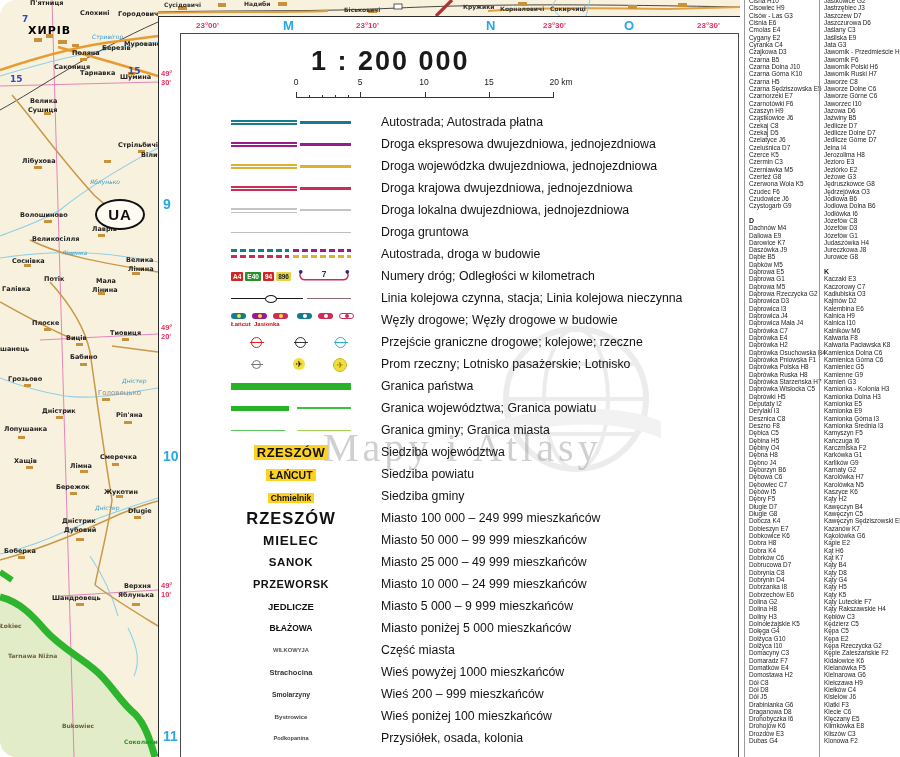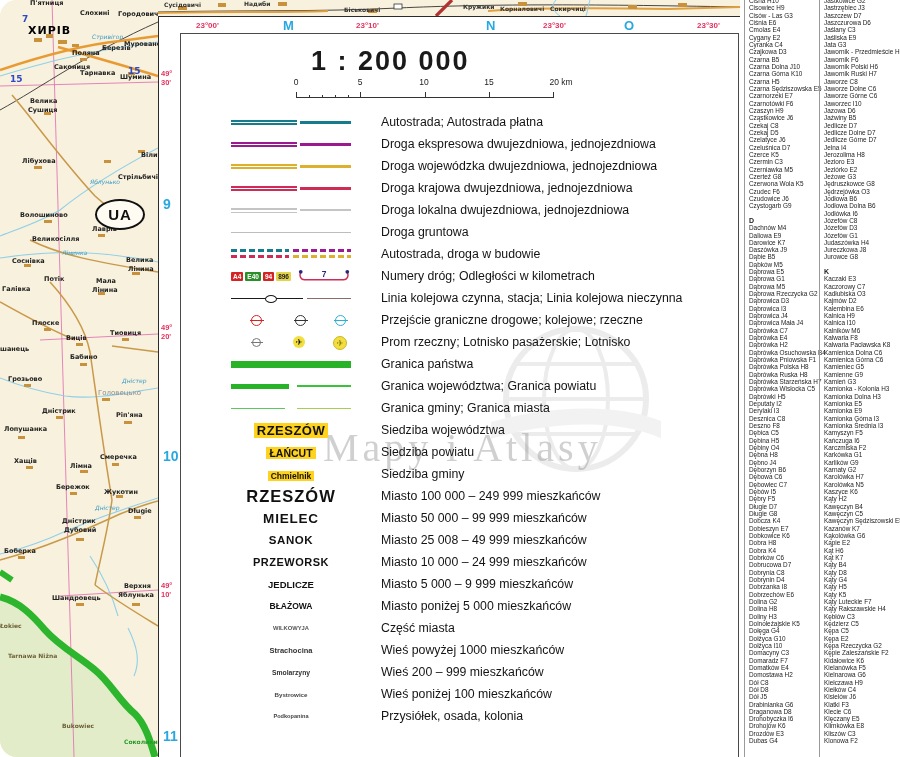--- a/index.html
+++ b/index.html
@@ -151,21 +151,21 @@
         <span class="map-label town" style="left: 28px; top: 27px;">ХИРІВ</span>
         <span class="map-label river" style="left: 92px; top: 33px;">Стривігор</span>
         <span class="map-label" style="left: 72px; top: 50px;">Поляна</span>
         <span class="map-label" style="left: 102px; top: 45px;">Березів</span>
         <span class="map-label" style="left: 124px; top: 41px;">Муроване</span>
         <span class="map-label" style="left: 54px; top: 64px;">Сакониця</span>
         <span class="map-label" style="left: 80px; top: 70px;">Тарнавка</span>
         <span class="map-label" style="left: 120px; top: 74px;">Шумина</span>
         <span class="map-label" style="left: 30px; top: 98px;">Велика</span>
         <span class="map-label" style="left: 28px; top: 107px;">Сушиця</span>
-        <span class="map-label" style="left: 118px; top: 142px; margin-top: 32px;">Стрільбичі</span>
+        <span class="map-label" style="left: 118px; top: 142px;">Стрільбичі</span>
         <span class="map-label" style="left: 95px; top: 152px; padding-left: 46px;">Віличі</span>
         <span class="map-label" style="left: 22px; top: 158px;">Лібухова</span>
         <span class="map-label river" style="left: 90px; top: 178px;">Яблунько</span>
         <span class="map-label" style="left: 20px; top: 212px;">Волошиново</span>
         <span class="map-label" style="left: 92px; top: 226px;">Лаврів</span>
         <span class="map-label" style="left: 32px; top: 236px;">Великосілля</span>
         <span class="map-label" style="left: 12px; top: 258px;">Соснівка</span>
         <span class="map-label river" style="left: 62px; top: 249px;">Лінинка</span>
         <span class="map-label" style="left: 126px; top: 257px;">Велика</span>
         <span class="map-label" style="left: 128px; top: 266px;">Лінина</span>
@@ -364,20 +364,45 @@
 
       <div class="lrow">
         <div class="sym">
           <div class="rail-line"></div>
             <div class="rail-sta"></div>
             <div class="rail-dead"></div>
         </div>
         <div class="txt">Linia kolejowa czynna, stacja; Linia kolejowa nieczynna</div>
       </div>
 
+      <div class="lrow">
+        <div class="sym">
+          <span class="pill" style="left:0;background:#177b8e">
+              <i style="background:#f2de3d"></i>
+            </span>
+          <span class="pill" style="left:21px;background:#9a1a8f">
+              <i style="background:#f2de3d"></i>
+            </span>
+          <span class="pill" style="left:42px;background:#cf2b57">
+              <i style="background:#f2de3d"></i>
+            </span>
+          <span class="pill" style="left:66px;background:#177b8e">
+              <i style="background:#fff"></i>
+            </span>
+          <span class="pill" style="left:87px;background:#cf2b57">
+              <i style="background:#fff"></i>
+            </span>
+          <span class="pill" style="left:108px;background:#fff;border:1.2px solid #cf2b57;width:13px;height:4px">
+              <i style="background:#cf2b57"></i>
+            </span>
+          <span class="jlabel" style="left:0">Łańcut</span>
+          <span class="jlabel" style="left:23px">Jasionka</span>
+        </div>
+        <div class="txt">Węzły drogowe; Węzły drogowe w budowie</div>
+      </div>
 
       <div class="lrow">
         <div class="sym">
           <span class="crc" style="left:20px;border:1.7px solid #d42323">
               <i style="background:#d42323"></i>
             </span>
           <span class="crc" style="left:64px;border:1.7px solid #333">
               <i style="background:#333"></i>
             </span>
           <span class="crc" style="left:104px;border:1.7px solid #2ab0d8">
@@ -436,21 +461,21 @@
       <div class="lrow">
         <div class="sample s-100k">RZESZÓW</div>
         <div class="txt">Miasto 100 000 – 249 999 mieszkańców</div>
       </div>
       <div class="lrow">
         <div class="sample s-50k">MIELEC</div>
         <div class="txt">Miasto 50 000 – 99 999 mieszkańców</div>
       </div>
       <div class="lrow">
         <div class="sample s-25k">SANOK</div>
-        <div class="txt">Miasto 25 008 – 49 999 mieszkańców</div>
+        <div class="txt">Miasto 25 000 – 49 999 mieszkańców</div>
       </div>
       <div class="lrow">
         <div class="sample s-10k">PRZEWORSK</div>
         <div class="txt">Miasto 10 000 – 24 999 mieszkańców</div>
       </div>
       <div class="lrow">
         <div class="sample s-5k">JEDLICZE</div>
         <div class="txt">Miasto 5 000 – 9 999 mieszkańców</div>
       </div>
       <div class="lrow">

